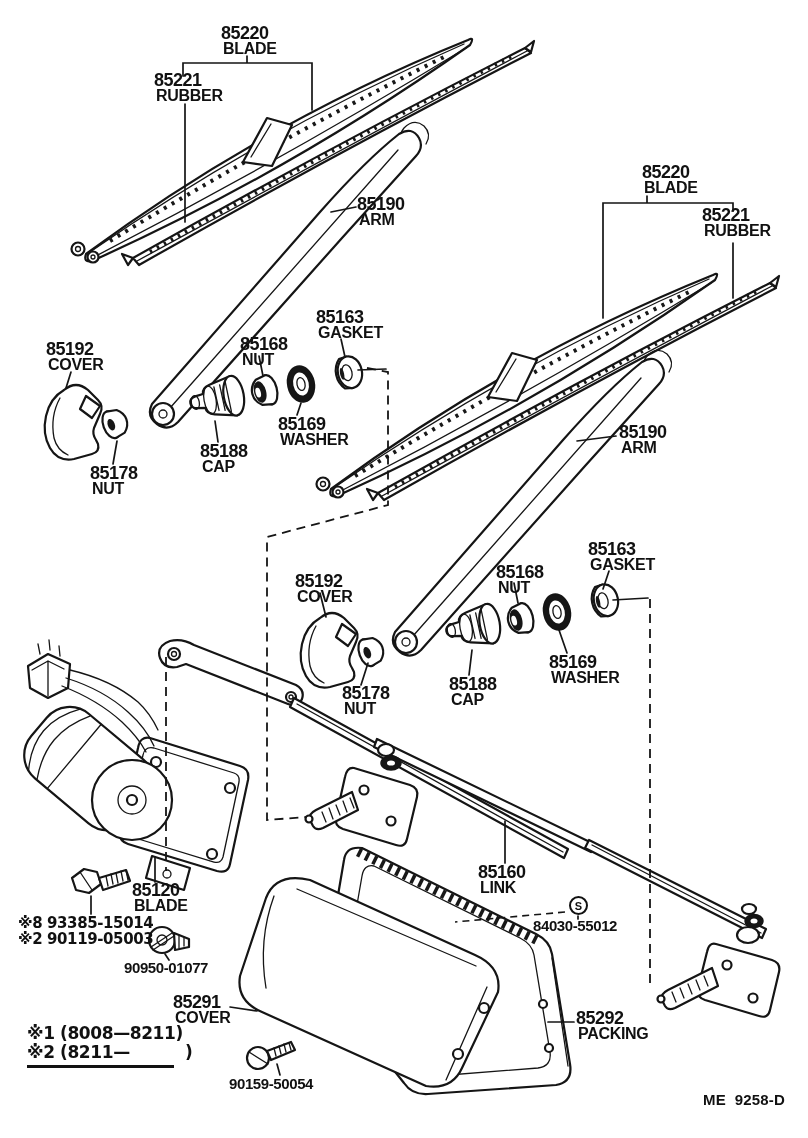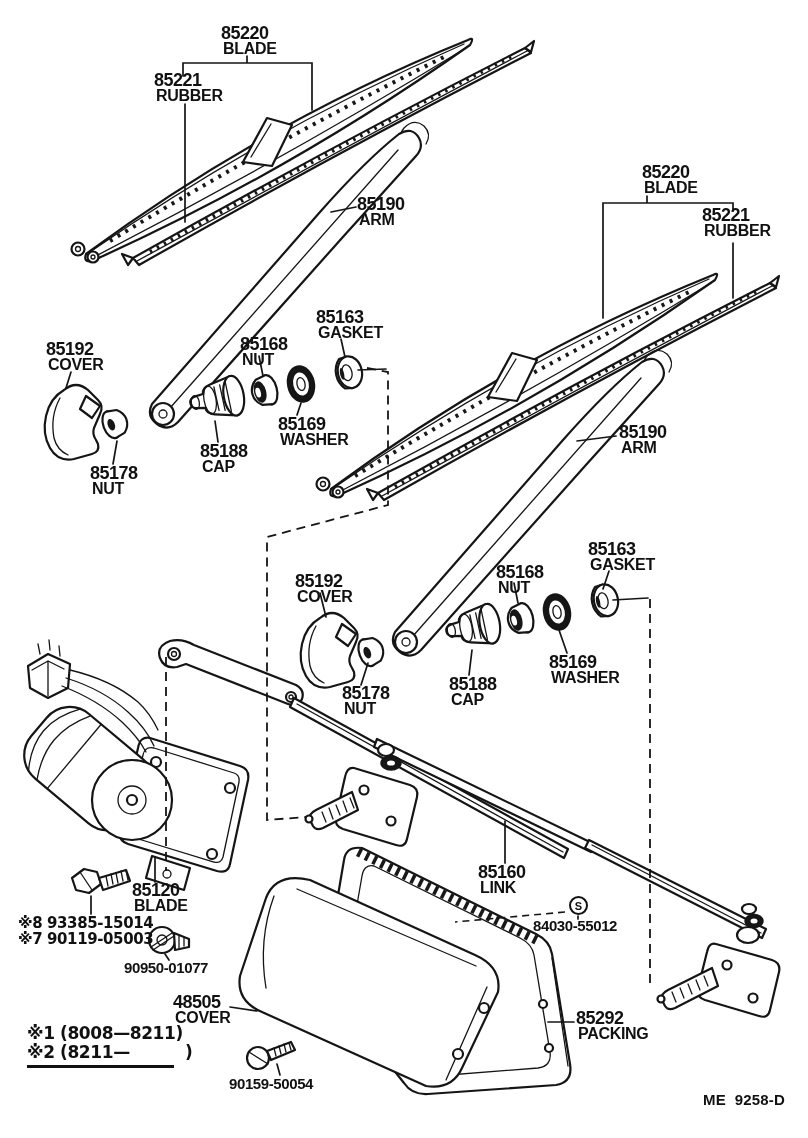--- a/index.html
+++ b/index.html
@@ -328,30 +328,30 @@
 
 <div class="lbl two" style="left:132px;top:882px" id="p-motor">
       <span class="pn">85120</span>
       <span class="pd">BLADE</span>
     </div>
 <div class="lbl two" style="left:478px;top:864px" id="p-link">
       <span class="pn">85160</span>
       <span class="pd">LINK</span>
     </div>
 <div class="lbl two" style="left:173px;top:994px" id="p-coverlg">
-      <span class="pn">48505</span>
+      <span class="pn">85291</span>
       <span class="pd">COVER</span>
     </div>
 <div class="lbl two" style="left:576px;top:1010px" id="p-packing">
       <span class="pn">85292</span>
       <span class="pd">PACKING</span>
     </div>
 
 <div class="lbl one jp" style="left:18px;top:915px">※8 93385-15014</div>
-<div class="lbl one jp" style="left:18px;top:931px">※7 90119-05003</div>
+<div class="lbl one jp" style="left:18px;top:931px">※2 90119-05003</div>
 <div class="lbl one" style="left:124px;top:960px">90950-01077</div>
 <div class="lbl one" style="left:533px;top:918px">84030-55012</div>
 <div class="scircle" style="left:569px;top:896px">
       <span>S</span>
     </div>
 <div class="lbl one" style="left:229px;top:1076px">90159-50054</div>
 
 <div class="lbl lg jp" style="left:27px;top:1024px">※1 (8008—8211)</div>
 <div class="lbl lg jp" style="left:27px;top:1043px">※2 (8211—          )</div>
 <div class="bar" style="left:27px;top:1065px;width:147px;height:3px"></div>

